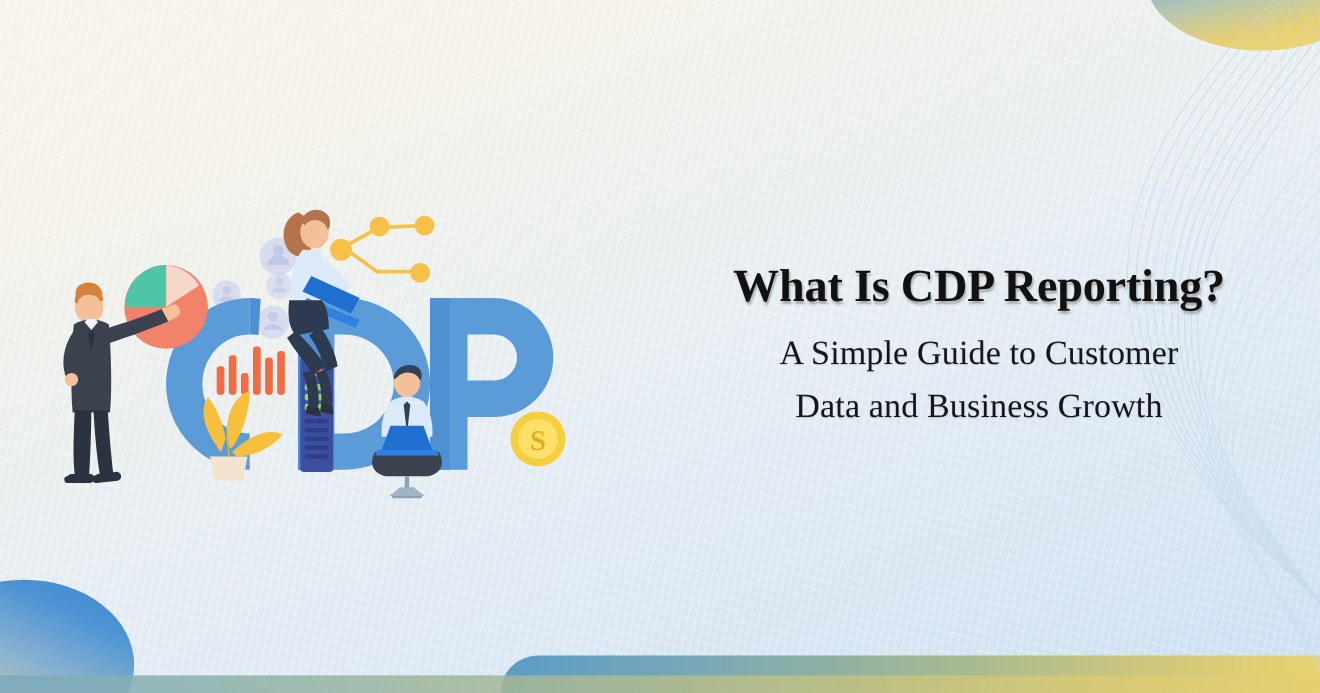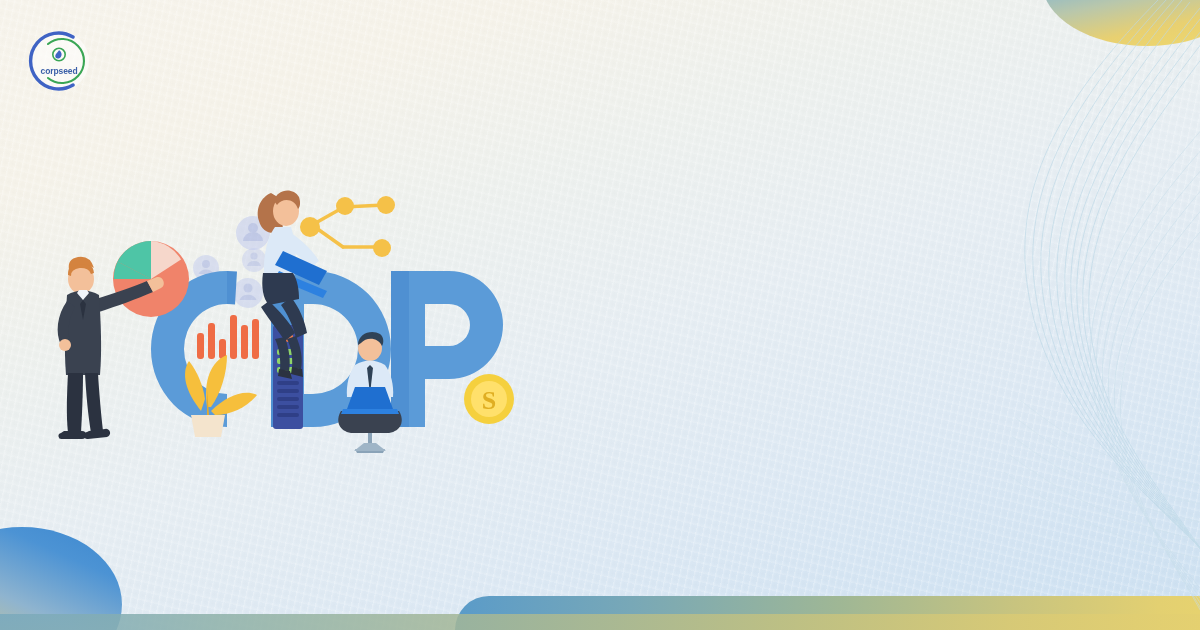--- a/index.html
+++ b/index.html
@@ -191,33 +191,20 @@
     </g>
     <g fill="none" stroke="#cfe2ec" stroke-width="1" opacity=".55">
       <path d="M60,400 C110,440 160,470 250,488"></path>
       <path d="M56,418 C108,458 158,488 250,506"></path>
       <path d="M52,436 C106,476 156,506 250,524"></path>
       <path d="M48,454 C104,494 154,524 250,542"></path>
       <path d="M44,472 C102,512 152,542 250,560"></path>
     </g>
   </svg>
 
-  <div class="logo">
-    <svg viewBox="0 0 62 62" width="62" height="62">
-      <circle cx="31" cy="31" r="30" fill="#ffffff" opacity=".55"></circle>
-
-      <path d="M45,7 A28,28 0 1 0 45,55" fill="none" stroke="#3f63c4" stroke-width="3.4" stroke-linecap="round"></path>
-
-      <path d="M20,14 A22,22 0 1 1 20,48" fill="none" stroke="#3aa655" stroke-width="2.1" stroke-linecap="round"></path>
-
-      <circle cx="31" cy="24.5" r="6.2" fill="none" stroke="#3aa655" stroke-width="1.6"></circle>
-      <path d="M31,20.2 C33.6,21.6 34.4,24.6 32.8,26.9 C31.6,28.6 29.4,29 28.2,28.1 C26.9,27.1 27.0,25.0 28.4,23.5 C29.2,22.6 30.2,21.1 31,20.2 Z" fill="#3f63c4"></path>
-    </svg>
-    <div class="logo-text">corpseed</div>
-  </div>
 
   <svg class="illus" viewBox="0 0 560 290">
 
     <g opacity=".55">
       <circle cx="198" cy="58" r="17" fill="#c2cbee"></circle>
       <circle cx="198" cy="53" r="5" fill="#9aa8e0"></circle>
       <path d="M188,66 a10,9 0 0 1 20,0 z" fill="#9aa8e0"></path>
     </g>
     <g opacity=".5">
       <circle cx="151" cy="93" r="13" fill="#c2cbee"></circle>
@@ -371,14 +358,21 @@
       <path d="M309,268 l12,0 l10,8 l-32,0 z" fill="#9fb5c7"></path>
     </g>
 
     <g>
       <circle cx="434" cy="224" r="25" fill="#f5d03e"></circle>
       <circle cx="434" cy="224" r="18" fill="#ffe06b"></circle>
       <text x="434" y="234" text-anchor="middle" font-family="Liberation Serif, serif" font-size="26" font-weight="bold" fill="#e0ae22">S</text>
     </g>
   </svg>
 
+  <div class="textblock">
+    <h1 class="title">What Is CDP Reporting?</h1>
+    <p class="subtitle">
+      <span class="sub-line">A Simple Guide to Customer</span>
+      <span class="sub-line">Data and Business Growth</span>
+    </p>
+  </div>
 
 </div>
 
 </body></html>

